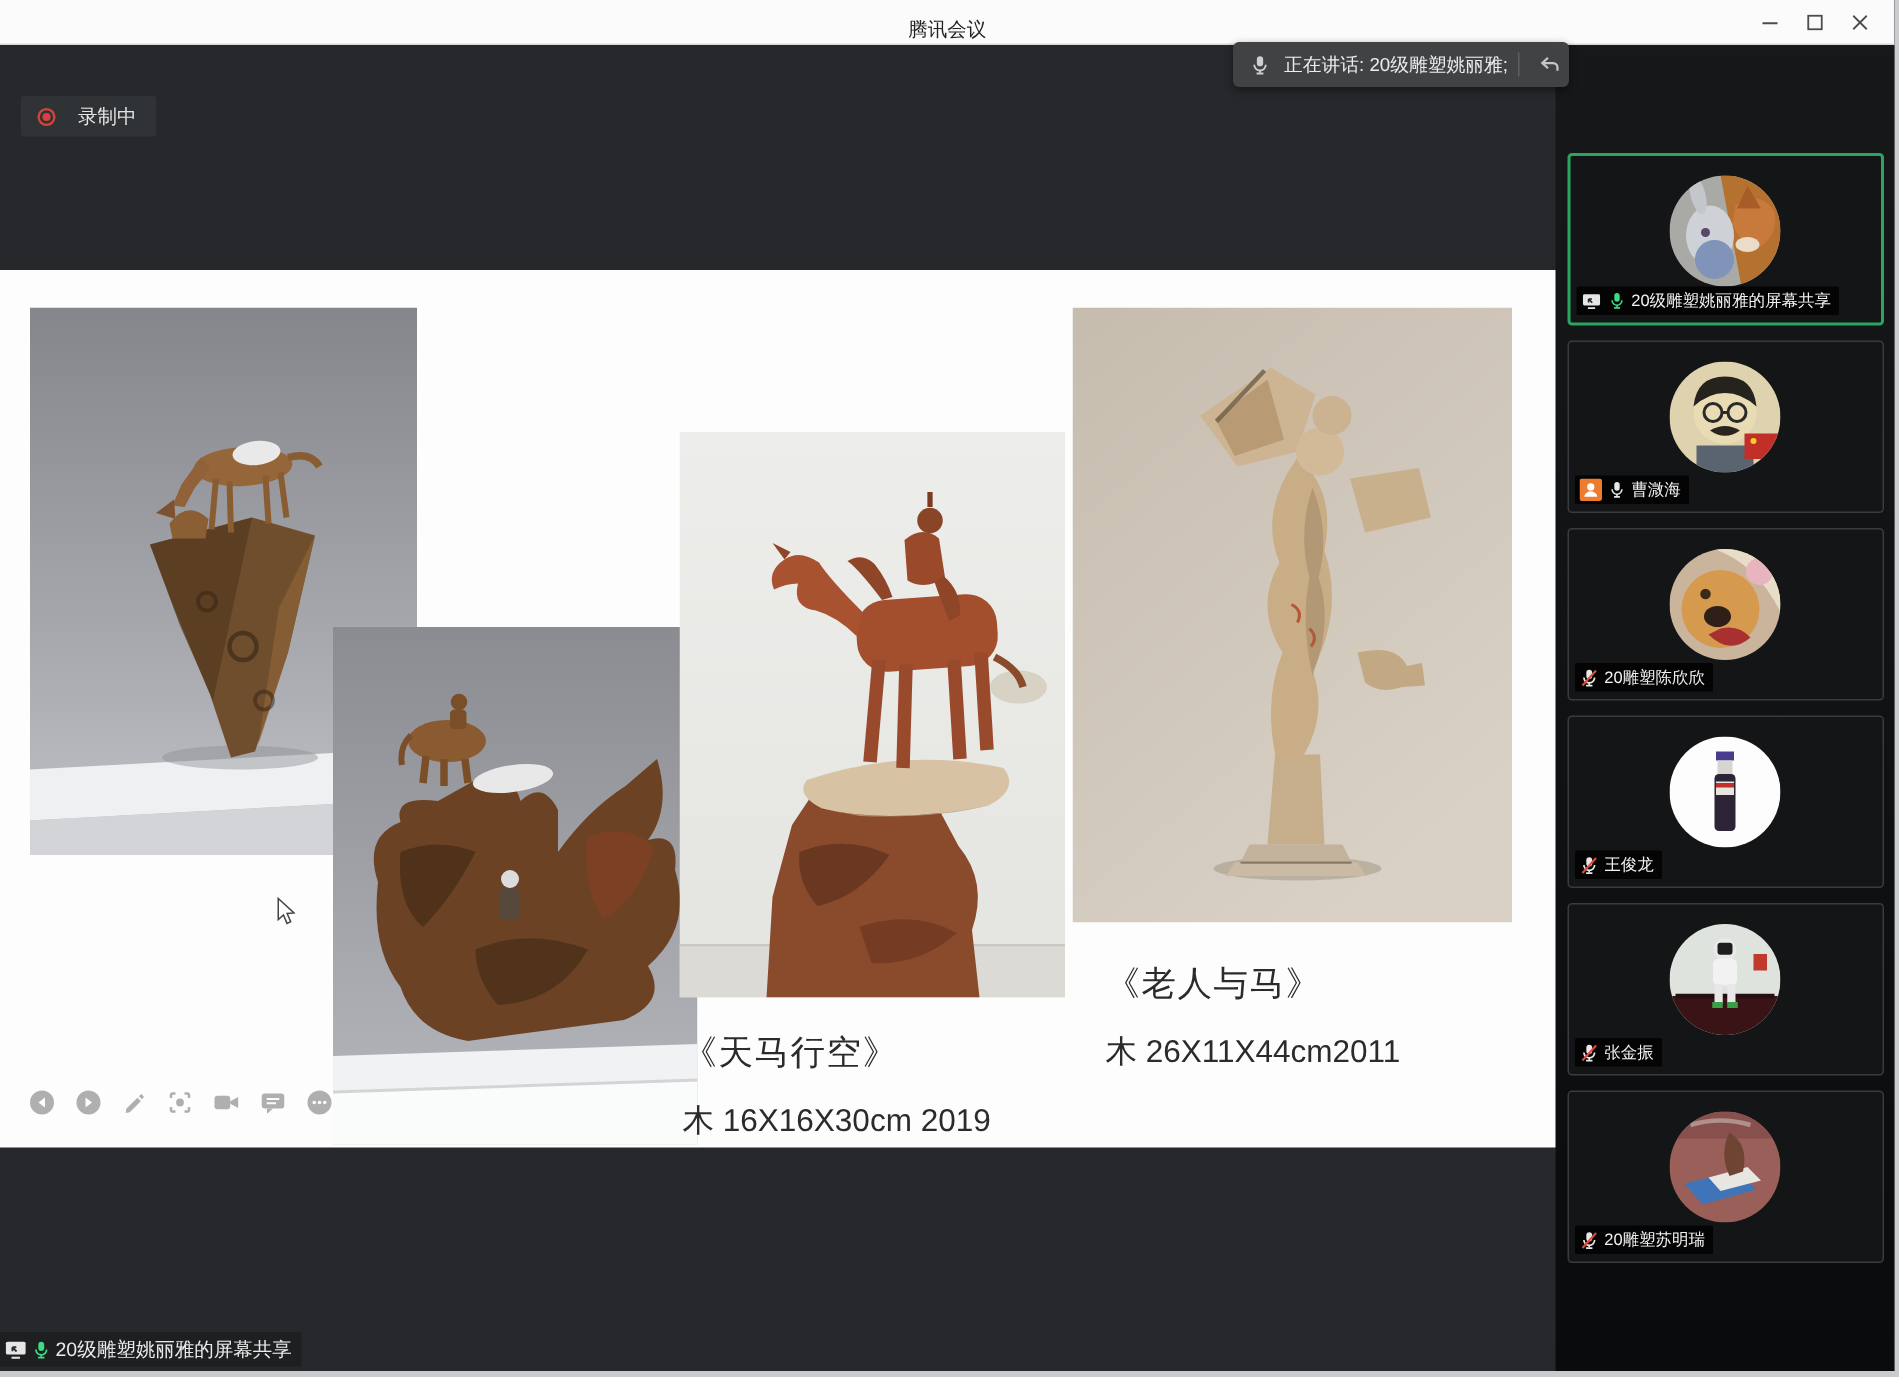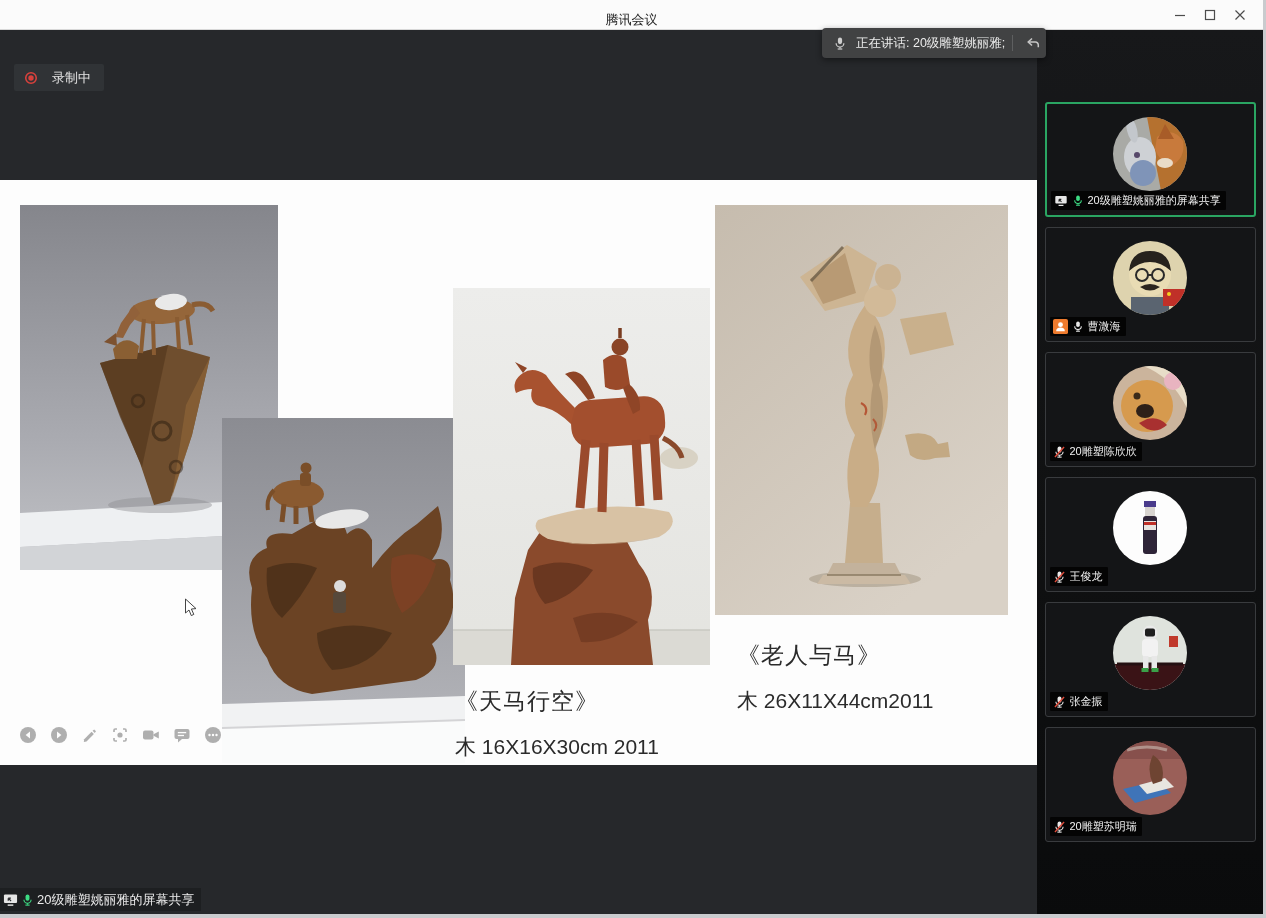--- a/index.html
+++ b/index.html
@@ -243,21 +243,21 @@
           <circle cx="165" cy="96" r="16" fill="#d2ba98"></circle>
           <circle cx="173" cy="72" r="13" fill="#cbb392"></circle>
           <path d="M190 230 Q216 224 223 239 L233 237 L235 252 L220 253 Q205 258 195 250 Z" fill="#c3a983"></path>
           <path d="M146 198 q8 4 4 12" fill="none" stroke="#b04020" stroke-width="2" opacity="0.8"></path>
           <path d="M158 214 q6 6 1 12" fill="none" stroke="#b04020" stroke-width="2" opacity="0.7"></path>
         </svg>
       </div>
 
       <div class="caption caption1">
         <div class="caption-title">《天马行空》</div>
-        <div class="caption-details">木 16X16X30cm 2011</div>
+        <div class="caption-details">木 16X16X30cm 2019</div>
       </div>
       <div class="caption caption2">
         <div class="caption-title">《老人与马》</div>
         <div class="caption-details">木 26X11X44cm2011</div>
       </div>
 
       <div class="anno-toolbar">
         <span class="anno-btn">
           <svg width="18" height="18" viewBox="0 0 18 18">
               <circle cx="9" cy="9" r="8" fill="#a9a9a9"></circle>

